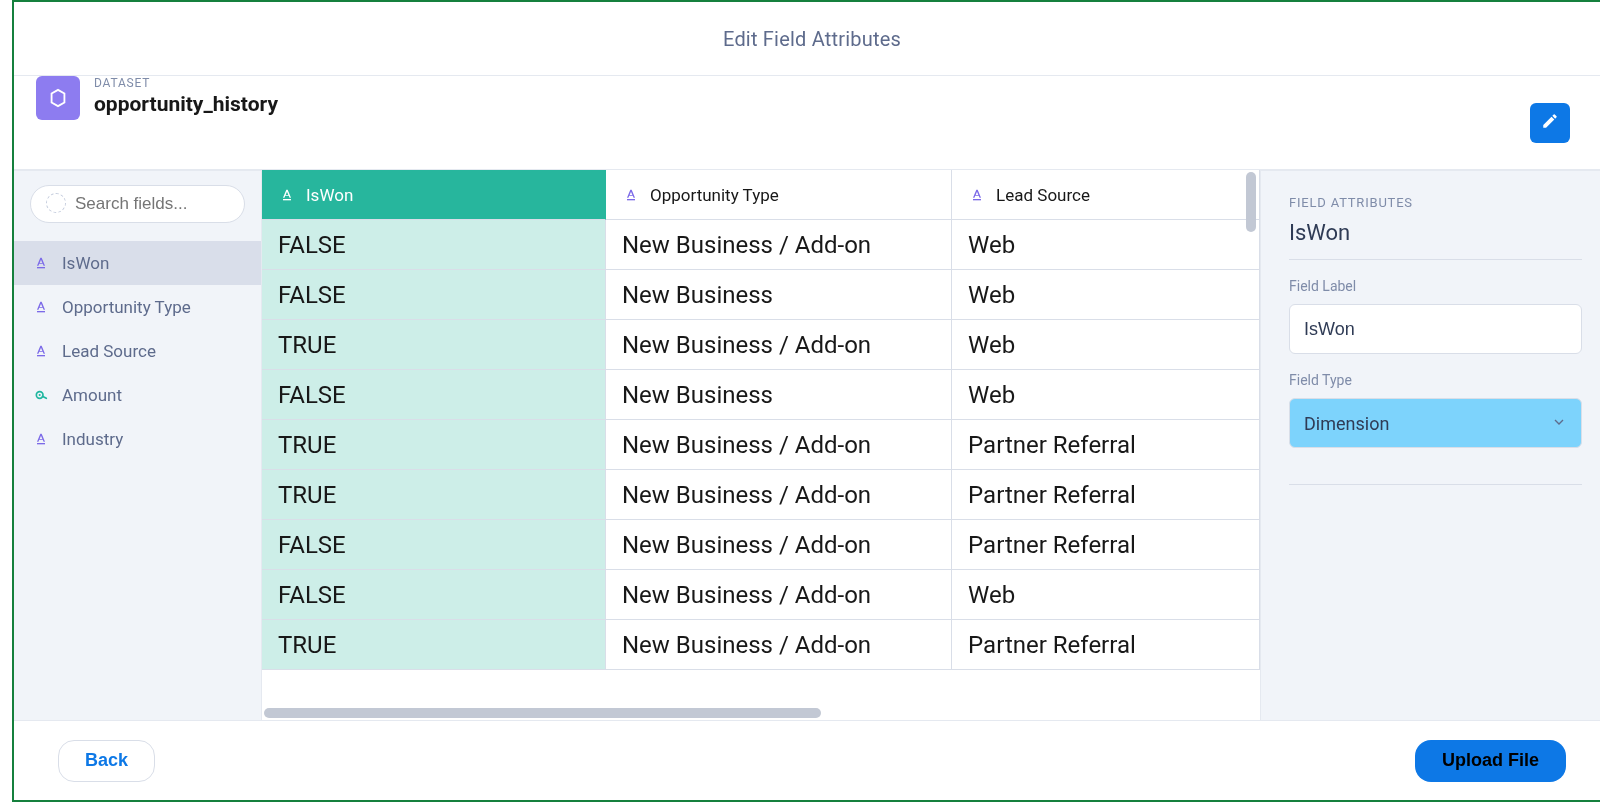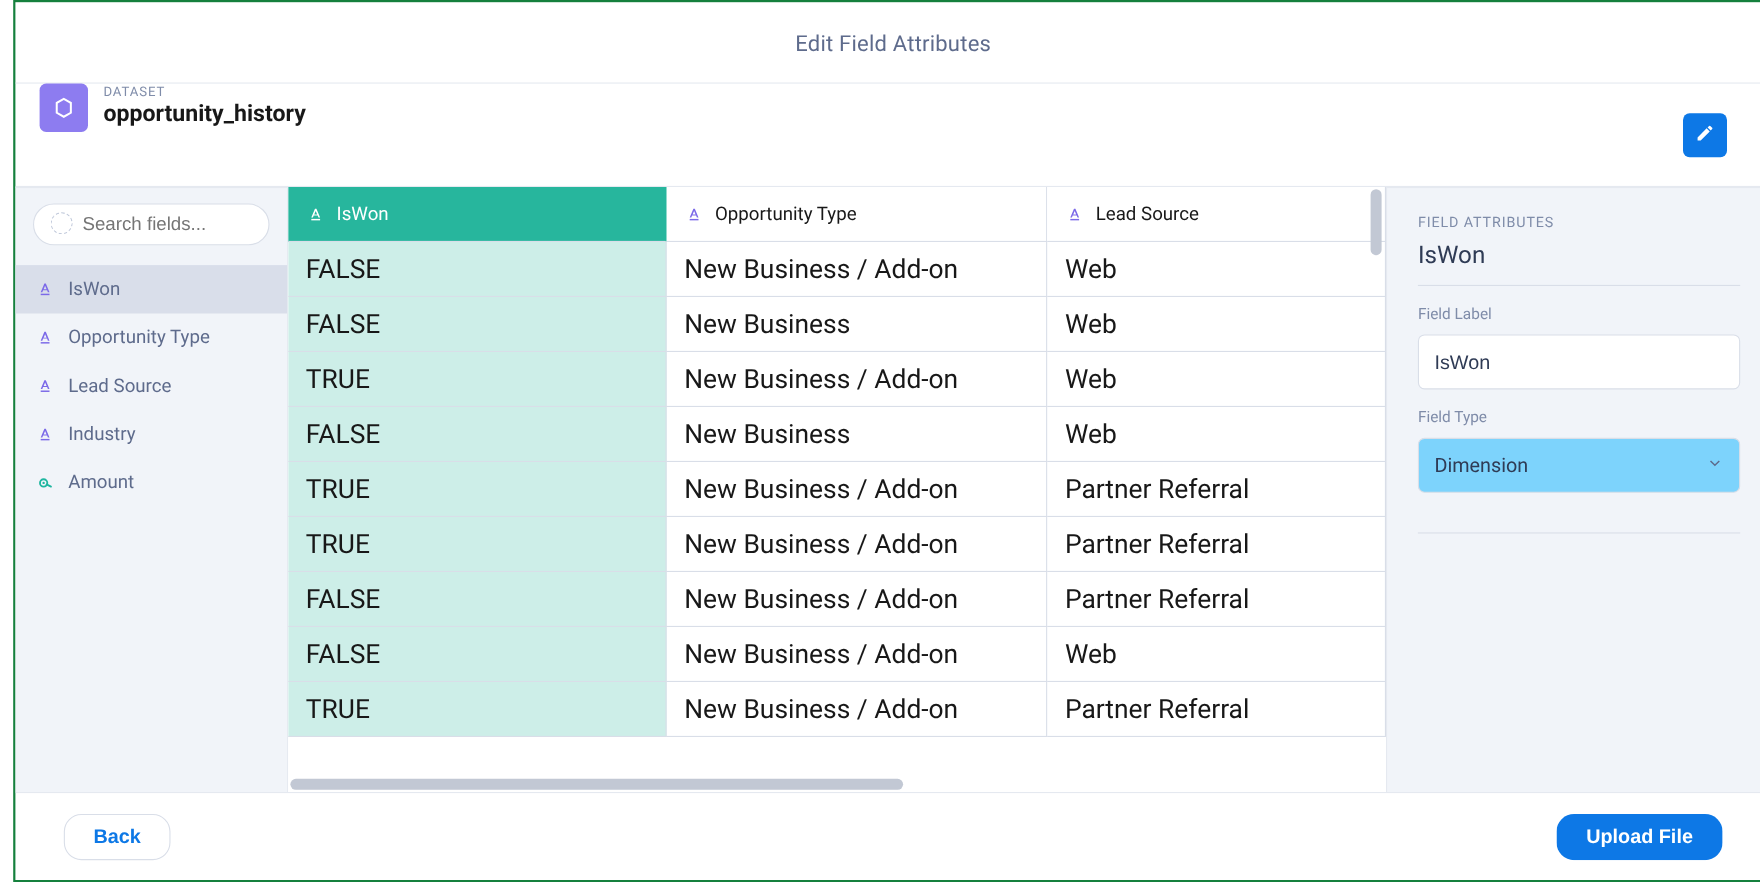--- a/index.html
+++ b/index.html
@@ -175,21 +175,21 @@
     display:flex;align-items:center;justify-content:space-between;
     padding:0 44px;
   }
   .btn{
     height:42px;border-radius:16px;font-size:18px;font-weight:600;cursor:pointer;border:1px solid transparent;padding:0 26px;
   }
   .btn-secondary{
     background:#fff;border-color:var(--border);color:var(--blue);
   }
   .btn-primary{
-    background:var(--blue);color:#ffffff;
+    background:var(--blue);color:#000000;
   }
 </style>
 </head>
 <body>
 
 <div class="frame">
 
   <div class="page-header">
     <span>Edit Field Attributes</span>
   </div>
@@ -242,37 +242,37 @@
           <div class="field-item">
             <span class="dim-icon violet">
               <svg viewBox="0 0 24 24">
                 <path fill="#7c6ae8" d="M11 4h2l5 12h-2.2l-1.1-2.8H9.3L8.2 16H6l5-12zm1 3.2L10 12h4l-2-4.8z"></path>
                 <rect fill="#7c6ae8" x="6" y="18" width="12" height="2"></rect>
               </svg>
             </span>
             <span>Lead Source</span>
           </div>
           <div class="field-item">
-            <span class="dim-icon violet">
-              <svg viewBox="0 0 24 24">
-                <path fill="#7c6ae8" d="M11 4h2l5 12h-2.2l-1.1-2.8H9.3L8.2 16H6l5-12zm1 3.2L10 12h4l-2-4.8z"></path>
-                <rect fill="#7c6ae8" x="6" y="18" width="12" height="2"></rect>
-              </svg>
-            </span>
-            <span>Industry</span>
-          </div>
-          <div class="field-item">
             <span class="dim-icon teal">
               <svg viewBox="0 0 24 24">
                 <circle cx="10" cy="12" r="5" fill="none" stroke="#1fb6a0" stroke-width="2.5"></circle>
                 <line x1="14" y1="14" x2="20" y2="17" stroke="#1fb6a0" stroke-width="2.5" stroke-linecap="round"></line>
                 <circle cx="10" cy="12" r="1.6" fill="#1fb6a0"></circle>
               </svg>
             </span>
             <span>Amount</span>
+          </div>
+          <div class="field-item">
+            <span class="dim-icon violet">
+              <svg viewBox="0 0 24 24">
+                <path fill="#7c6ae8" d="M11 4h2l5 12h-2.2l-1.1-2.8H9.3L8.2 16H6l5-12zm1 3.2L10 12h4l-2-4.8z"></path>
+                <rect fill="#7c6ae8" x="6" y="18" width="12" height="2"></rect>
+              </svg>
+            </span>
+            <span>Industry</span>
           </div>
         </div>
     </div>
 
     <div class="table-wrap">
       <div class="table-inner">
         <table>
           <colgroup>
               <col class="c0">
               <col class="c1">

